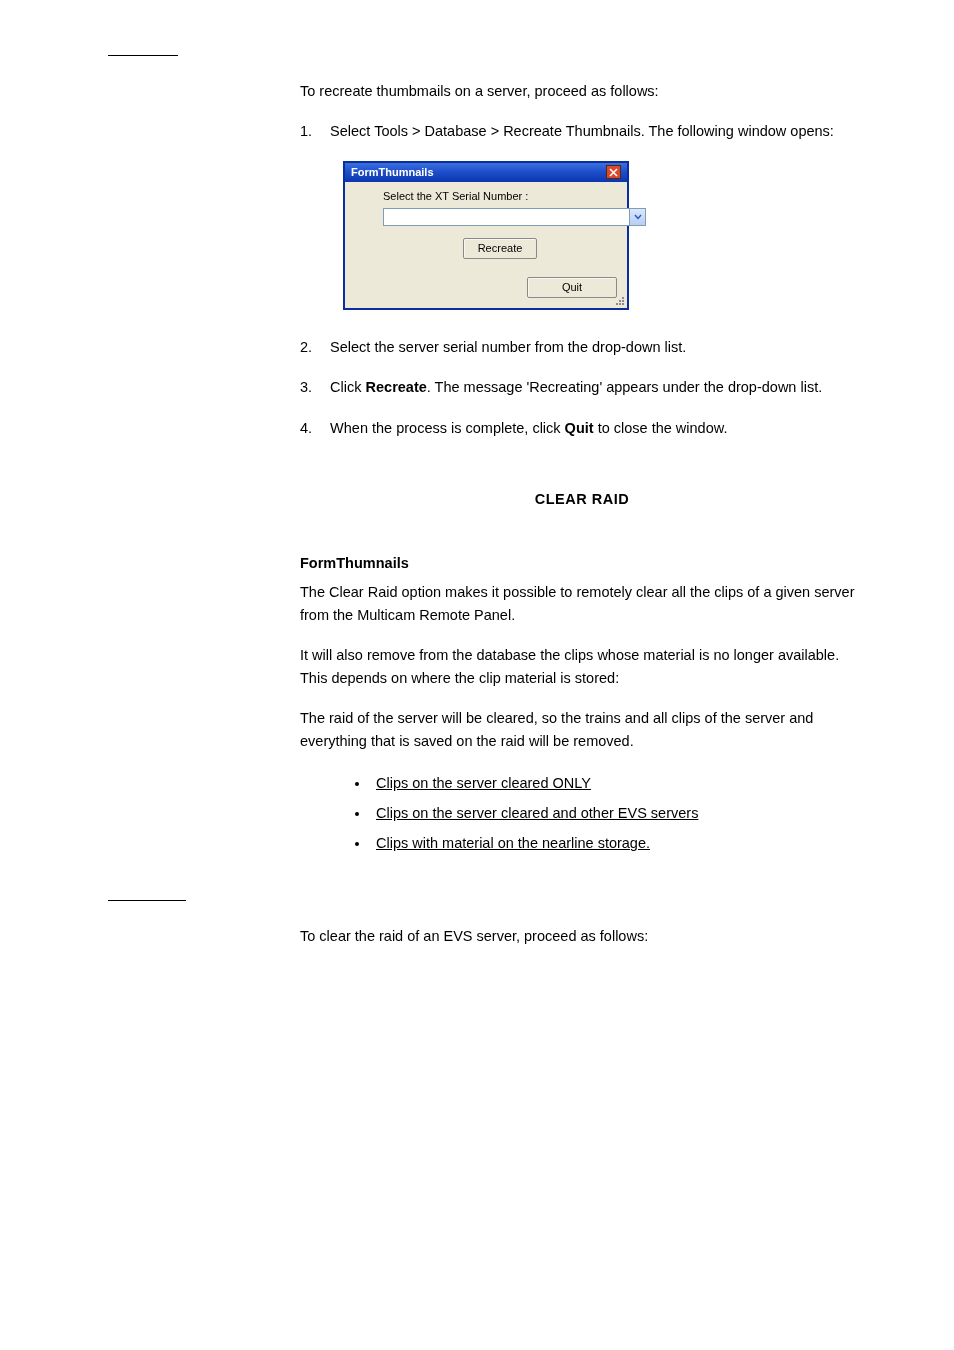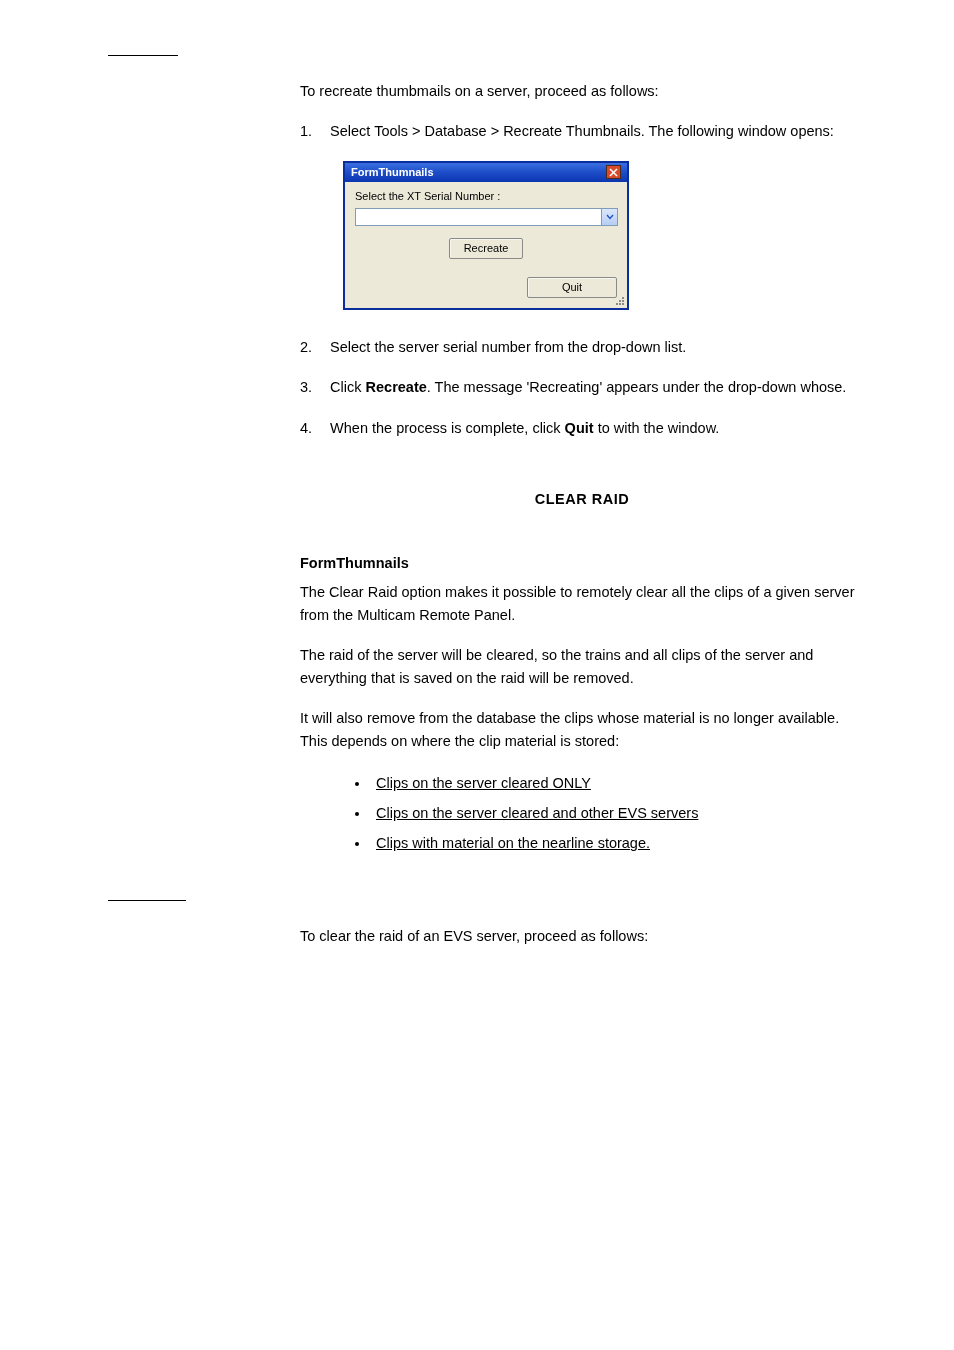--- a/index.html
+++ b/index.html
@@ -16,21 +16,21 @@
     .bullets { list-style: disc; margin-left: 262px; font-size: 14.5px; line-height: 1.8; }
     .bullets li { padding-left: 6px; margin-bottom: 4px; text-decoration: underline; }
 
     .section-title { font-size: 14.5px; font-weight: bold; margin-bottom: 10px; text-align: center; }
 
     
     .shot-wrap { display: flex; justify-content: center; margin: 14px 0 26px; }
     .dialog { width: 286px; border: 2px solid #0a2f9c; background: #ece9d8; font-family: 'Tahoma', Arial, sans-serif; font-size: 11px; position: relative; }
     .titlebar { height: 19px; background: linear-gradient(to bottom, #3a6fe0 0%, #1f50c9 45%, #0a36b0 100%); color: #fff; font-weight: bold; padding: 0 6px 0; font-size: 11px; display: flex; justify-content: space-between; align-items: center; }
     .titlebar .x { width: 15px; height: 14px; background: #d94a2a; border: 1px solid #4a2a1a; display: flex; align-items: center; justify-content: center; font-size: 9px; line-height: 1; }
-    .dlgbody { padding: 8px 10px 10px; }
+    .dlgbody { padding: 8px 10px 10px; margin-left: 28px; }
     .lbl { margin-bottom: 6px; }
     .combo { position: relative; width: 263px; height: 18px; background: #fff; border: 1px solid #7f9db9; margin-bottom: 12px; }
     .combo .arrow { position: absolute; right: 0; top: 0; width: 16px; height: 16px; background: linear-gradient(to bottom,#dbe7fb,#b7cef3); border-left: 1px solid #7f9db9; display: flex; align-items: center; justify-content: center; }
     .btnrow { display: flex; justify-content: center; margin-bottom: 18px; }
     .xpbtn { min-width: 74px; height: 21px; background: #ece9d8; border: 1px solid #8a8a8a; border-radius: 2px; font-size: 11px; font-family: inherit; padding: 0 12px; cursor: pointer; box-shadow: inset 1px 1px 0 rgba(255,255,255,.6); }
     .quitrow { display: flex; justify-content: flex-end; }
     .quitrow .xpbtn { min-width: 90px; }
     .resizegrip { position: absolute; right: 3px; bottom: 3px; width: 10px; height: 10px; }
     .resizegrip span { display:block; position:absolute; width:2px; height:2px; background:#8a8a8a; }
 
@@ -94,42 +94,42 @@
   </div>
 
   <div class="bodytxt para indent-block" style="display:flex; gap:18px;">
     <span>2.</span>
     <span>Select the server serial number from the drop-down list.</span>
   </div>
 
   <div class="bodytxt para indent-block" style="display:flex; gap:18px;">
     <span>3.</span>
     <span>
-      <span>Click </span><strong>Recreate</strong><span>. The message 'Recreating' appears under the drop-down whose.</span>
+      <span>Click </span><strong>Recreate</strong><span>. The message 'Recreating' appears under the drop-down list.</span>
     </span>
   </div>
 
   <div class="bodytxt para indent-block" style="display:flex; gap:18px;">
     <span>4.</span>
     <span>
-      <span>When the process is complete, click </span><strong>Quit</strong><span> to with the window.</span>
+      <span>When the process is complete, click </span><strong>Quit</strong><span> to close the window.</span>
     </span>
   </div>
 
   <div class="spacer-1"></div>
 
   <h2 class="section-title indent-block" style="letter-spacing:.5px">CLEAR RAID</h2>
 
   <div class="spacer-2"></div>
 
   <h3 class="sec-head indent-block">FormThumnails</h3>
 
   <p class="bodytxt para indent-block">The Clear Raid option makes it possible to remotely clear all the clips of a given server from the Multicam Remote Panel.</p>
+  <p class="bodytxt para indent-block">It will also remove from the database the clips whose material is no longer available. This depends on where the clip material is stored:</p>
   <p class="bodytxt para indent-block">The raid of the server will be cleared, so the trains and all clips of the server and everything that is saved on the raid will be removed.</p>
-  <p class="bodytxt para indent-block">It will also remove from the database the clips whose material is no longer available. This depends on where the clip material is stored:</p>
 
   <ul class="bullets">
     <li>Clips on the server cleared ONLY</li>
     <li>Clips on the server cleared and other EVS servers</li>
     <li>Clips with material on the nearline storage.</li>
   </ul>
 
   <div class="spacer-1"></div>
 
 

